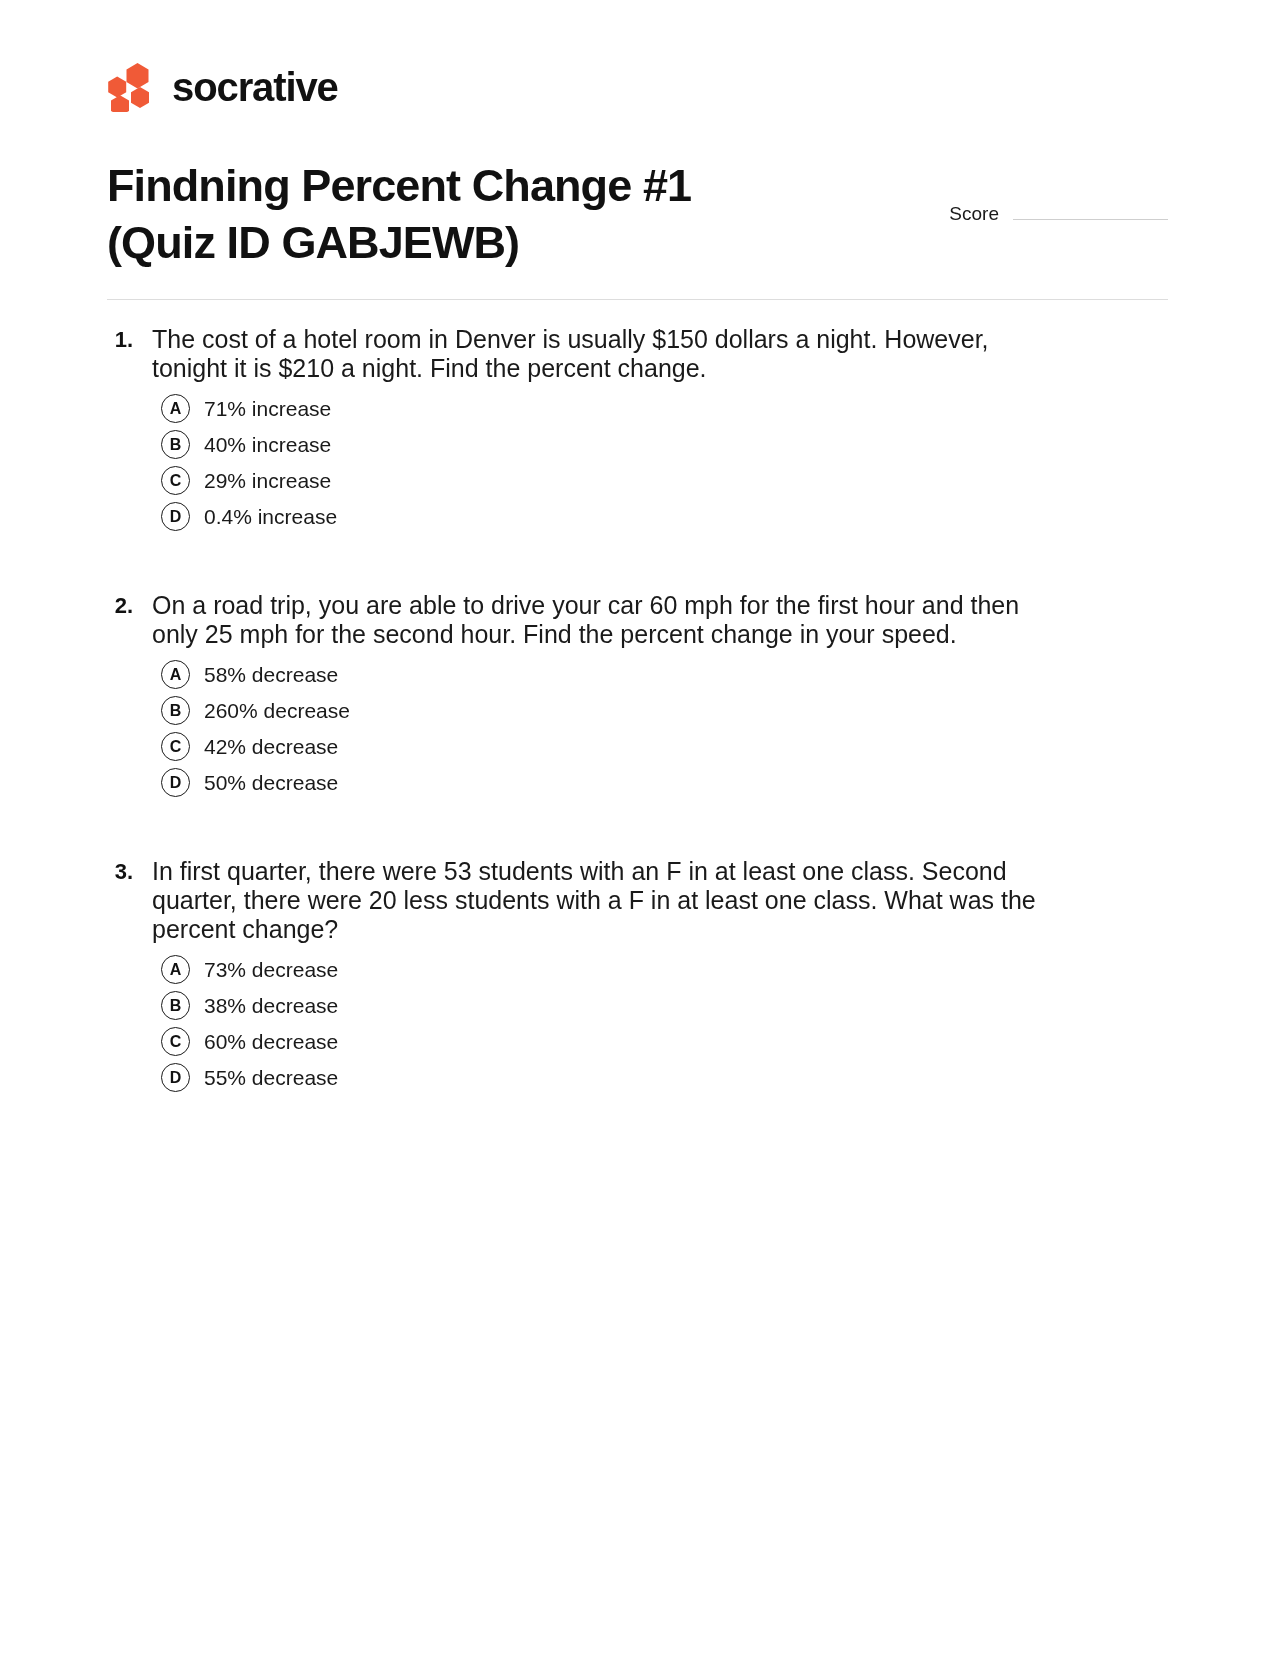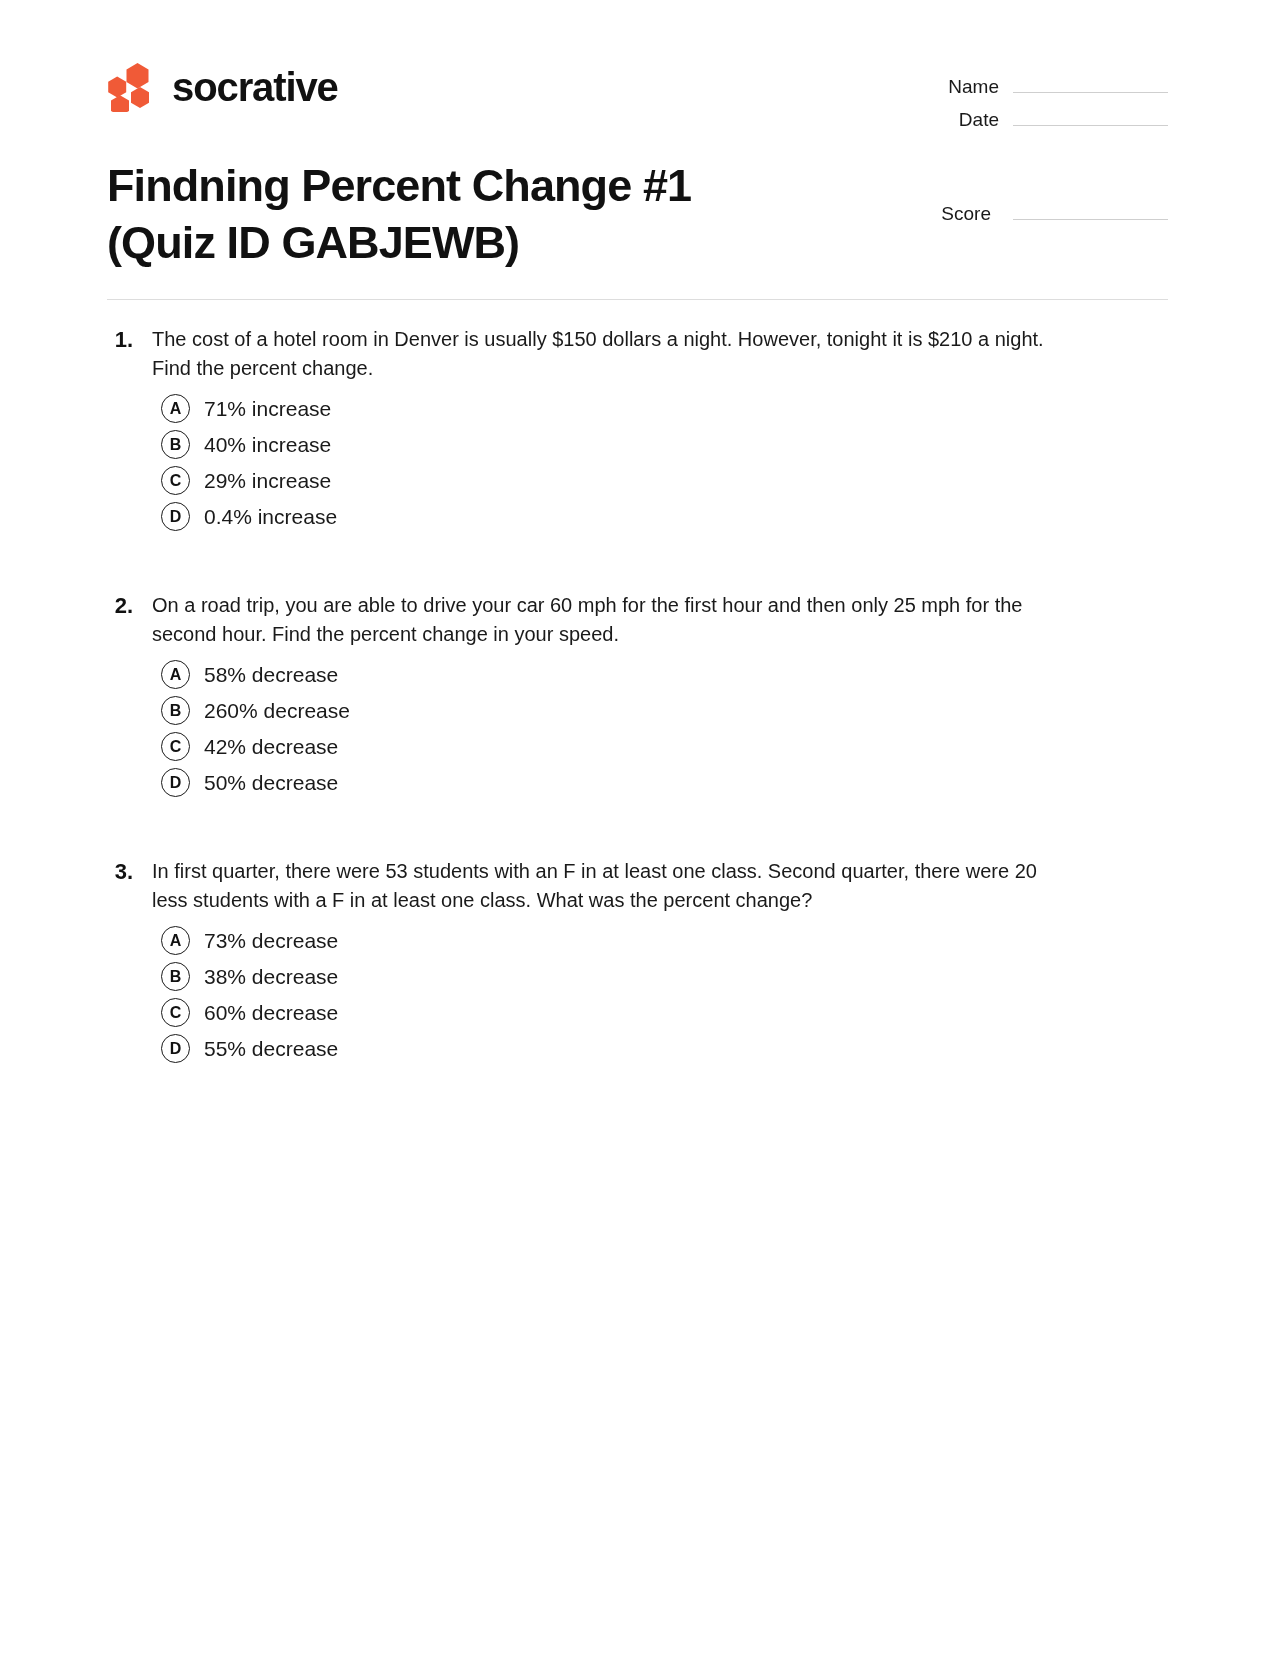--- a/index.html
+++ b/index.html
@@ -73,21 +73,21 @@
     border-bottom: 1.5px solid #cfcfcf;
     height: 20px;
   }
   .score-row {
     position: absolute;
     right: 0;
     top: 137px;
     display: flex;
     align-items: baseline;
     justify-content: flex-end;
-    gap: 22px;
+    gap: 14px;
     width: 260px;
   }
 
   
   .title {
     position: absolute;
     top: 158px;
     left: 107px;
     width: 700px;
     font-size: 45px;
@@ -125,21 +125,21 @@
     text-align: right;
     padding-right: 19px;
     box-sizing: border-box;
     font-size: 22px;
     font-weight: 700;
     line-height: 29px;
     color: #111111;
   }
   .q-text {
     flex: 1 1 auto;
-    font-size: 20px;
+    font-size: 25px;
     line-height: 29px;
     color: #1a1a1a;
     max-width: 900px;
   }
   .options {
     margin-top: 11px;
   }
   .option {
     display: flex;
     align-items: center;
@@ -179,30 +179,20 @@
         <g fill="#F05A37">
           <polygon points="30.5,1 41.5,7.4 41.5,20.1 30.5,26.5 19.5,20.1 19.5,7.4"></polygon>
           <polygon points="10.2,14.5 19.2,19.7 19.2,30.2 10.2,35.4 1.2,30.2 1.2,19.7"></polygon>
           <polygon points="33.0,25.0 42.0,30.2 42.0,40.7 33.0,45.9 24.0,40.7 24.0,30.2"></polygon>
           <polygon points="13.0,33.2 22.0,38.4 22.0,48.9 13.0,54.1 4.0,48.9 4.0,38.4"></polygon>
         </g>
       </svg>
       <span class="brand-name">socrative</span>
     </div>
 
-    <div class="fields">
-      <div class="field-row">
-        <span class="field-label">Name</span>
-        <span class="field-line"></span>
-      </div>
-      <div class="field-row">
-        <span class="field-label">Date</span>
-        <span class="field-line"></span>
-      </div>
-    </div>
 
     <div class="score-row">
       <span class="field-label">Score</span>
       <span class="field-line"></span>
     </div>
 
   </div>
 
   <div class="title">Findning Percent Change #1 (Quiz ID GABJEWB)</div>
 

